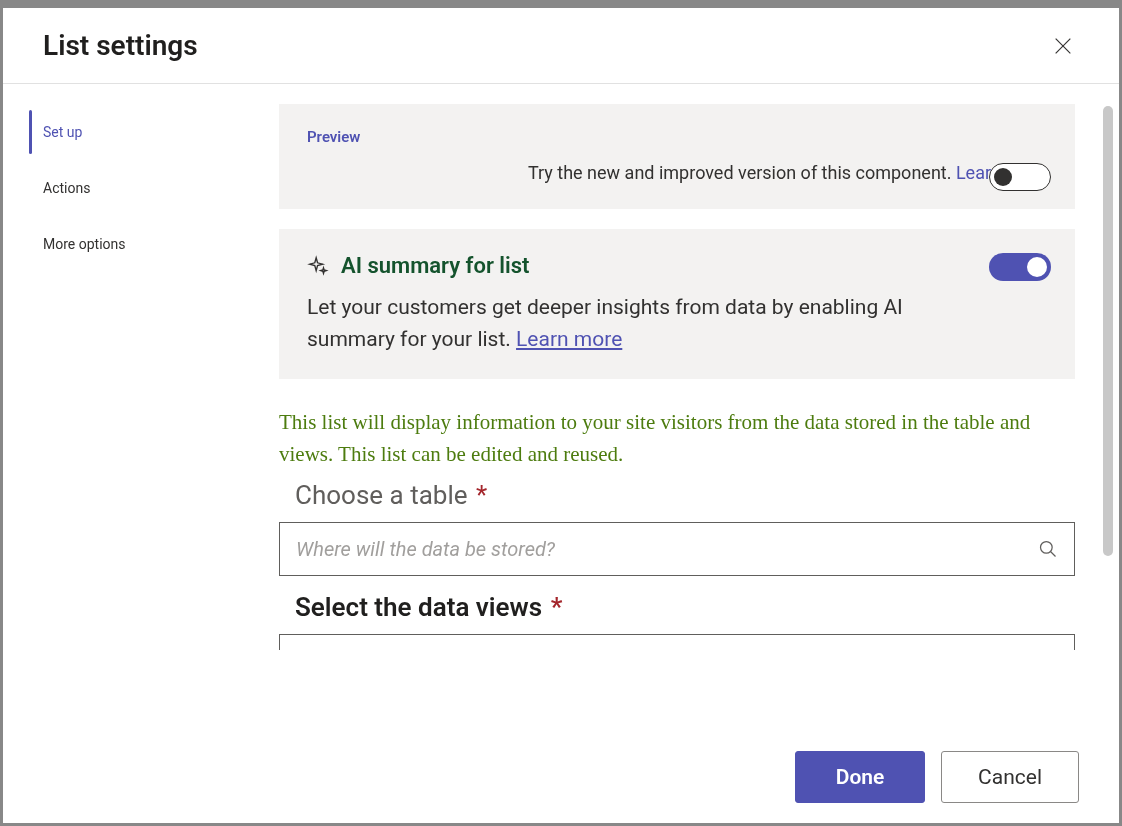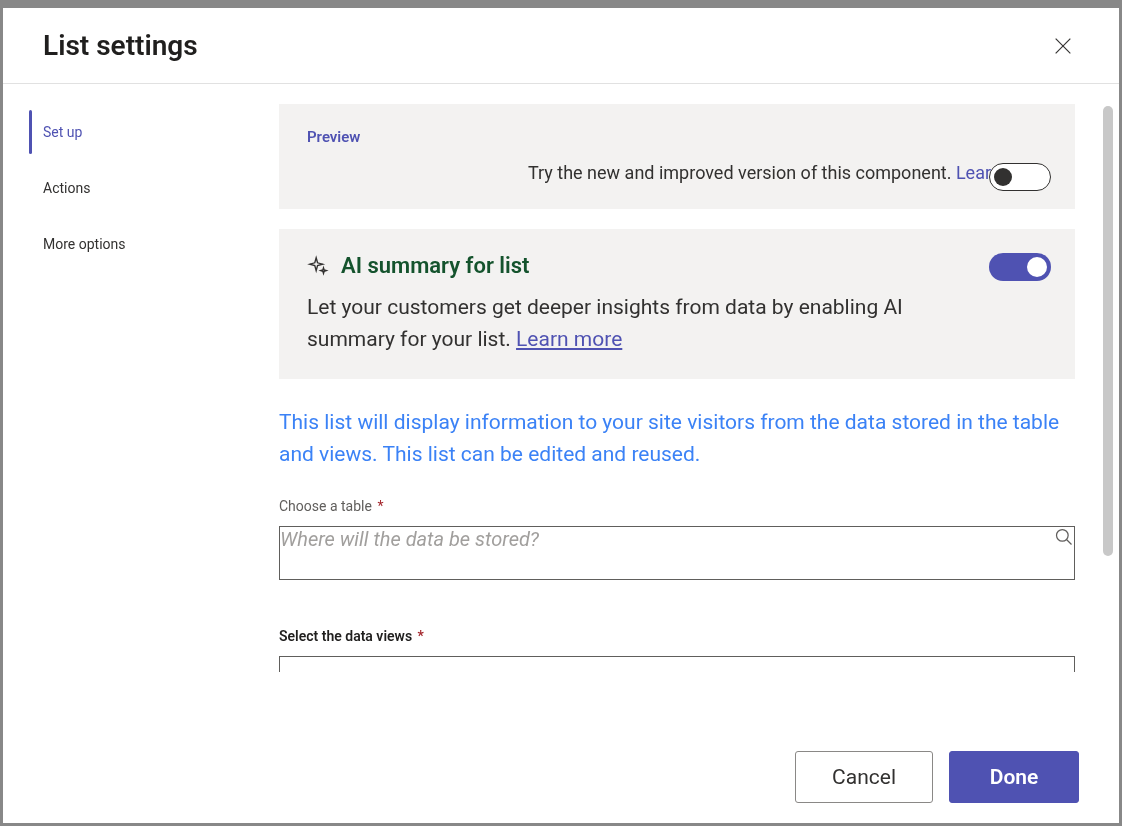--- a/index.html
+++ b/index.html
@@ -191,45 +191,47 @@
       padding: 0 4px;
     }
     .toggle-on .knob {
       width: 20px;
       height: 20px;
       border-radius: 50%;
       background: #ffffff;
     }
     .description {
       font-size: 21px;
-      color: #3b82f6;
+      color: #4d7c0f;
       line-height: 1.5;
-      margin-bottom: 28px;
+      margin-bottom: 10px;
+      font-family: Liberation Serif, serif;
     }
     .field-label {
-      font-size: 14px;
+      font-size: 26px;
       color: #605e5c;
       margin-bottom: 12px;
+      margin-left: 16px;
     }
     .field-label .required {
       color: #a4262c;
       margin-left: 2px;
     }
     .field-label.dark {
       font-weight: 600;
       color: #201f1e;
     }
     .searchbox {
       width: 100%;
       height: 54px;
       border: 1px solid #605e5c;
       display: flex;
-      align-items: flex-start;
-      padding: 0 0;
-      margin-bottom: 48px;
+      align-items: center;
+      padding: 0 16px;
+      margin-bottom: 16px;
     }
     .searchbox input {
       flex: 1;
       border: none;
       outline: none;
       font-size: 20px;
       color: #323130;
       font-family: inherit;
       font-style: italic;
     }
@@ -357,17 +359,17 @@
       </div>
       <div class="select-views-box"></div>
 
     </div>
 
     <div class="scrollbar"></div>
 
   </div>
 
   <div class="dialog-footer">
+    <button class="btn btn-primary">Done</button>
     <button class="btn btn-secondary">Cancel</button>
-    <button class="btn btn-primary">Done</button>
   </div>
 
 </div>
 
 </body></html>

